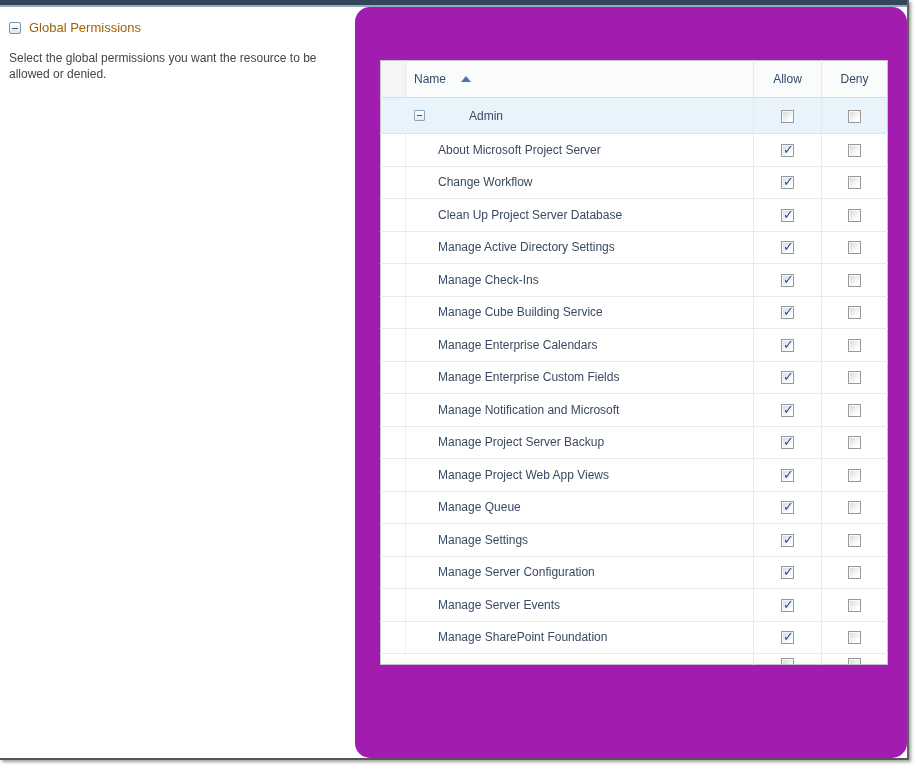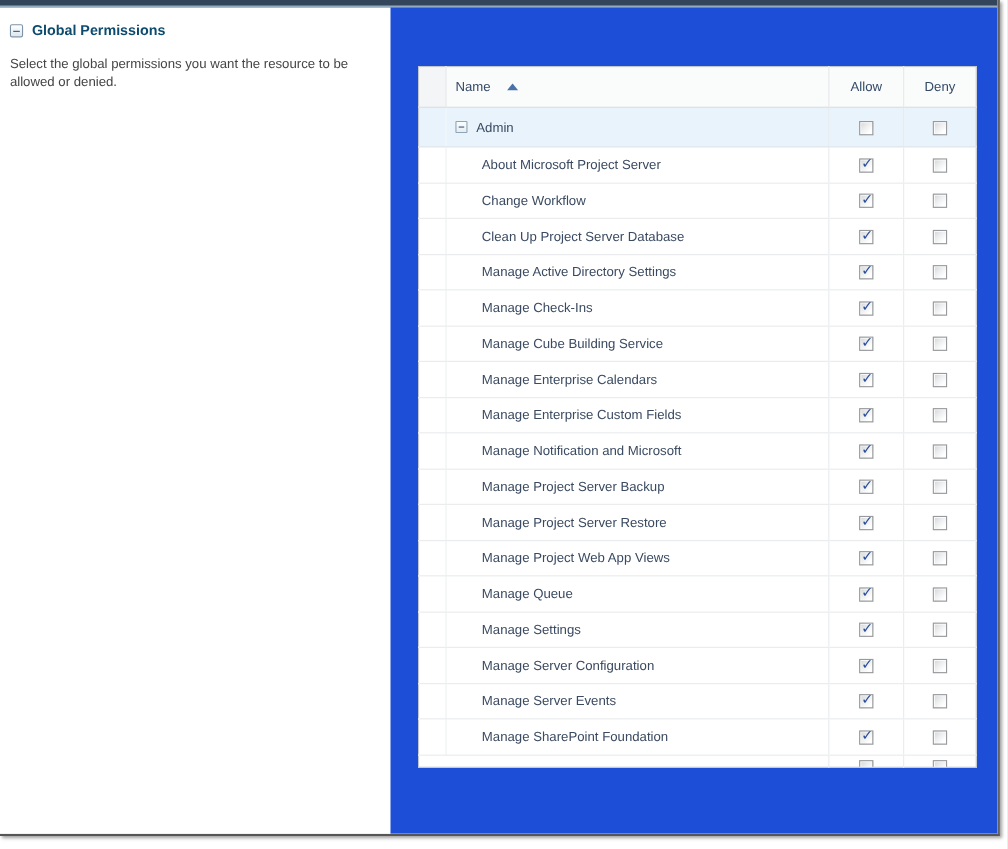--- a/index.html
+++ b/index.html
@@ -18,25 +18,25 @@
   .content { display:flex; height:751px; }
 
   
   .left-panel { width:355px; background:#fff; padding:13px 10px 0 9px; flex:none; }
   .title-row { display:flex; align-items:center; }
   .collapse-box {
     width:12px; height:12px; flex:none; position:relative; border-radius:2px;
     border:1px solid #7d93a8; background:linear-gradient(#ffffff,#dde7ee);
   }
   .collapse-box::after { content:""; position:absolute; left:2px; right:2px; top:5px; height:1px; background:#3c5972; }
-  .title-text { color:#0c4a6e; font-weight:bold; font-size:13px; margin-left:8px; }
+  .title-text { color:#a16207; font-weight:normal; font-size:13px; margin-left:8px; }
   .desc { margin-top:15px; width:325px; font-size:12px; line-height:1.35; color:#454545; }
 
   
-  .right-panel { flex:1; background:#1d4ed8; position:relative; }
+  .right-panel { flex:1; background:#a21caf; position:relative;border-radius:15px; }
 
   table.perm-table {
     position:absolute; left:25px; top:53px; width:507px;
     border-collapse:collapse; table-layout:fixed; background:#fff;
     border:1px solid #c2c6ca; font-size:12px; color:#3a4a61;
   }
   col.c-gutter { width:25px; } col.c-name { width:348px; }
   col.c-allow { width:68px; } col.c-deny { width:66px; }
 
   thead th { height:37px; background:#fafbfb; border-bottom:1px solid #d9dde0; font-weight:normal; color:#344a66; }
@@ -44,21 +44,21 @@
   th.name-h { text-align:left; padding-left:8px; cursor:pointer; }
   th.cb-h { text-align:center; border-left:1px solid #e6e8ea; }
   .sort-arrow {
     display:inline-block; margin-left:12px; vertical-align:1px;
     width:0; height:0; border-left:5px solid transparent; border-right:5px solid transparent;
     border-bottom:6px solid #4a72a8;
   }
 
   tr.group td { height:36px; background:#e9f3fb; border-bottom:1px solid #dfe4e8; }
   tr.group td.gutter { border-right:1px solid #f2f7fb; }
-  .group-name { padding-left:8px; display:flex; align-items:center; }
+  .group-name { padding-left:8px; display:flex; align-items:center;gap:36px; }
   .group-collapse {
     width:11px; height:11px; flex:none; position:relative; margin-right:8px;
     border:1px solid #8fa4b5; background:linear-gradient(#fdfefe,#e3edf4); border-radius:1px;
   }
   .group-collapse::after { content:""; position:absolute; left:2px; right:2px; top:4px; height:1px; background:#3c5972; }
 
   tr.item td { height:32.5px; border-bottom:1px solid #e8eaeb; background:#fff; }
   tr.item td.gutter { border-right:1px solid #eef0f1; }
   tr.item td.name-cell { padding-left:32px; }
   td.cb-cell { text-align:center; border-left:1px solid #e8eaeb; }
@@ -179,26 +179,20 @@
               <td class="cb-cell"><span class="checkbox"></span></td>
             </tr>
             <tr class="item">
               <td class="gutter"></td>
               <td class="name-cell">Manage Project Server Backup</td>
               <td class="cb-cell"><span class="checkbox checked"></span></td>
               <td class="cb-cell"><span class="checkbox"></span></td>
             </tr>
             <tr class="item">
               <td class="gutter"></td>
-              <td class="name-cell">Manage Project Server Restore</td>
-              <td class="cb-cell"><span class="checkbox checked"></span></td>
-              <td class="cb-cell"><span class="checkbox"></span></td>
-            </tr>
-            <tr class="item">
-              <td class="gutter"></td>
               <td class="name-cell">Manage Project Web App Views</td>
               <td class="cb-cell"><span class="checkbox checked"></span></td>
               <td class="cb-cell"><span class="checkbox"></span></td>
             </tr>
             <tr class="item">
               <td class="gutter"></td>
               <td class="name-cell">Manage Queue</td>
               <td class="cb-cell"><span class="checkbox checked"></span></td>
               <td class="cb-cell"><span class="checkbox"></span></td>
             </tr>

